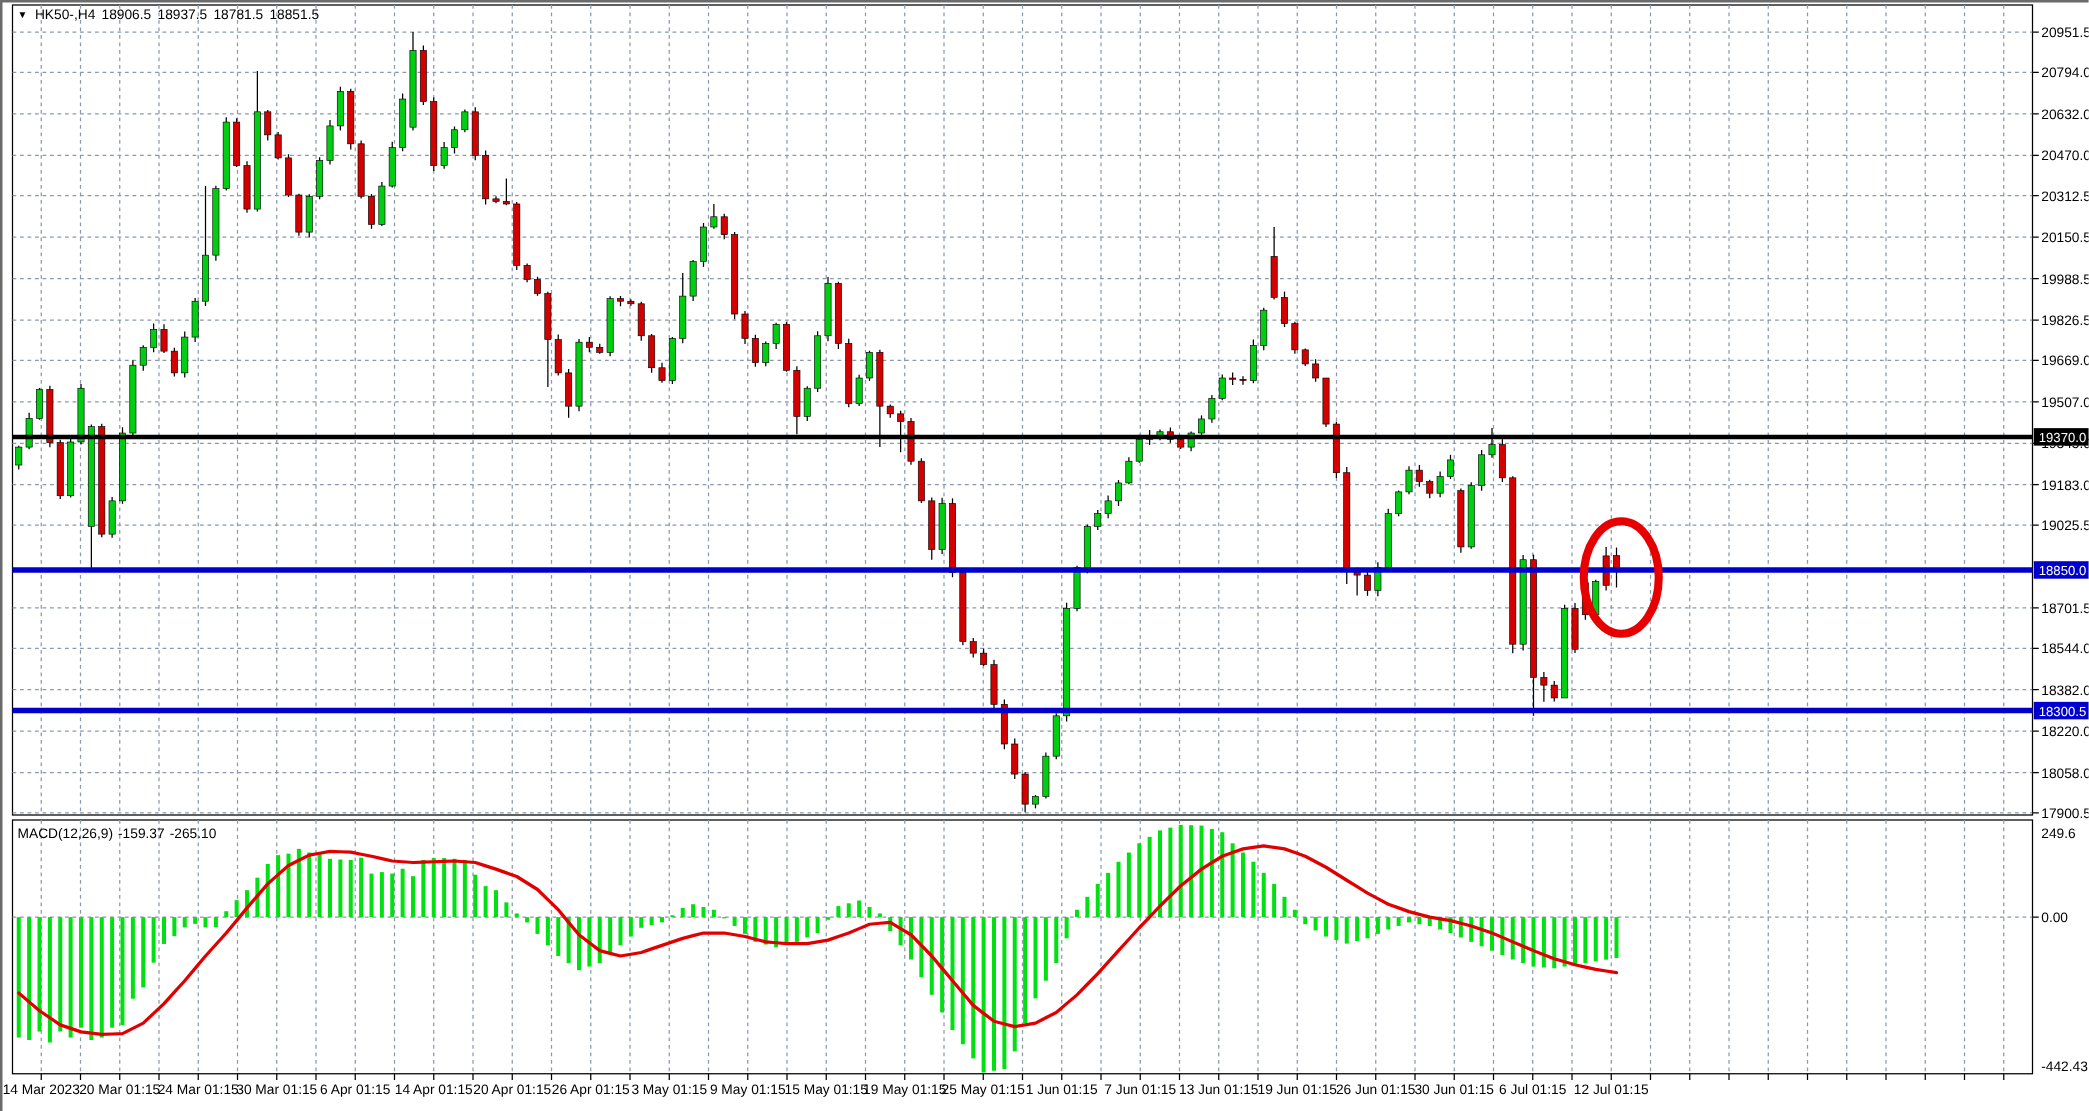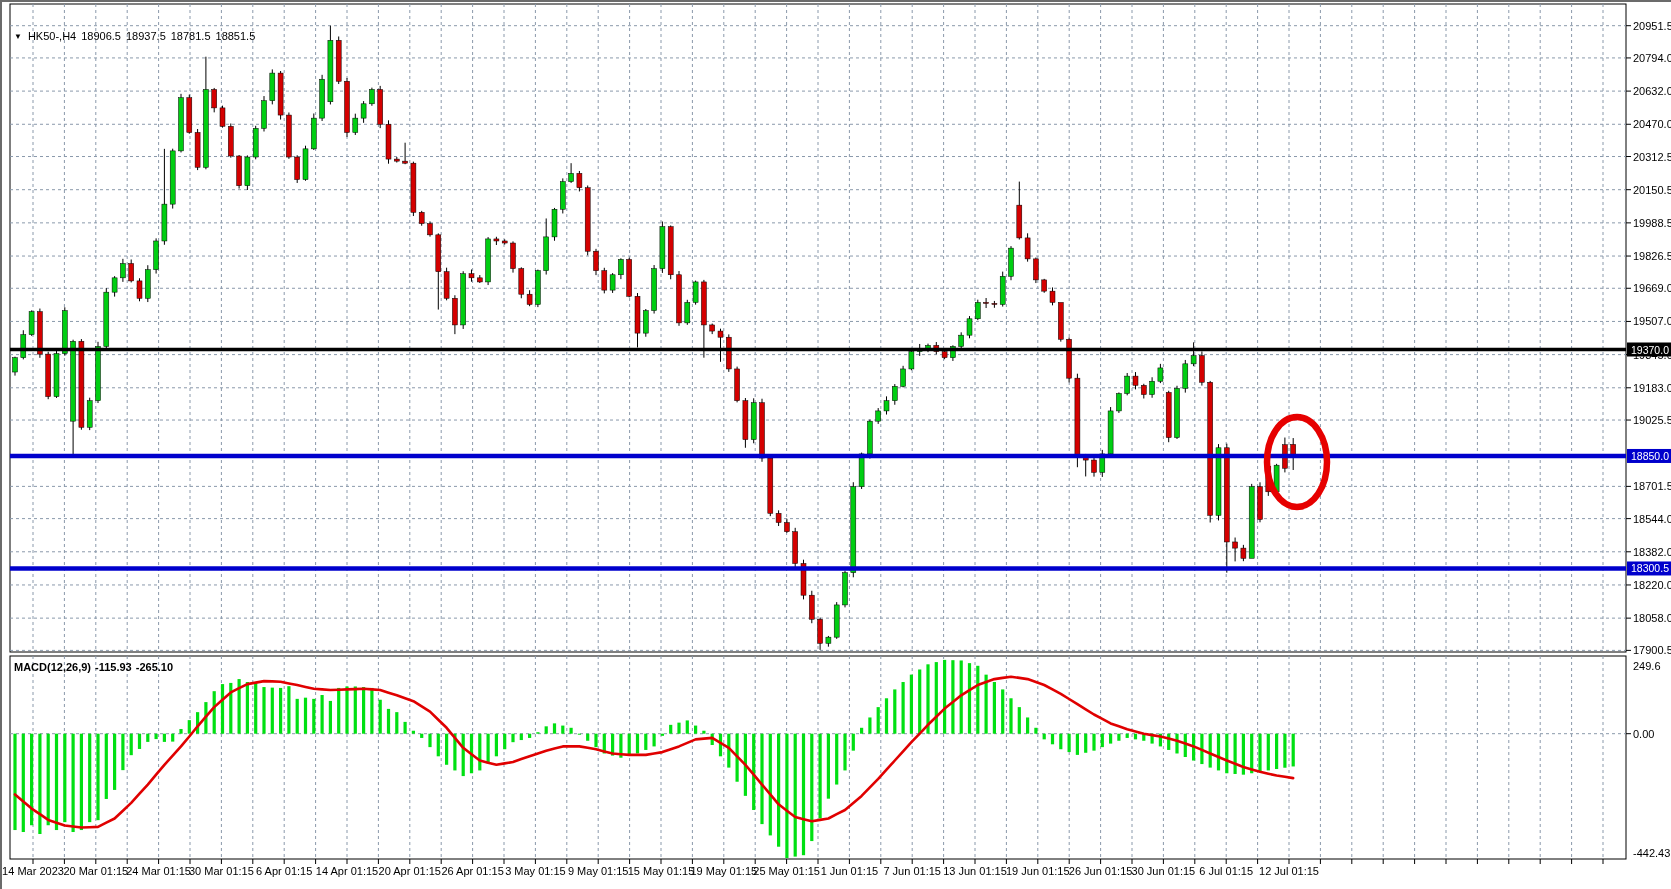--- a/index.html
+++ b/index.html
@@ -6,25 +6,25 @@
   #chart-root{
     position:relative;width:1671px;height:889px;background:#ffffff;
     font-family:"Liberation Sans",sans-serif;overflow:hidden;
     border-left:2px solid #6b6b6b;border-top:2px solid #6b6b6b;box-sizing:border-box;
   }
   #chart-svg{position:absolute;left:0;top:0;}
   .overlay-label{
     position:absolute;font-size:11px;color:#000;white-space:nowrap;
     font-family:"Liberation Sans",sans-serif;
   }
-  #symbol-label{left:12px;top:4px;margin-top:24px;}
+  #symbol-label{left:12px;top:4px;}
   #symbol-label .tri{font-size:8px;vertical-align:1px;cursor:pointer;margin-right:6px;}
   #symbol-label span{margin-right:5px;}
   #macd-label{left:12px;top:659px;}
-  #macd-label span{margin-right:4px;font-weight:bold;}
+  #macd-label span{margin-right:4px;}
 </style>
 </head>
 <body>
 
 <div id="chart-root">
   <svg id="chart-svg" width="1671" height="889">
       <rect x="8" y="2" width="1616" height="648" fill="#FFFFFF" stroke="#000" stroke-width="1"></rect>
       <rect x="8" y="654" width="1616" height="203" fill="#FFFFFF" stroke="#000" stroke-width="1"></rect>
       <line x1="31" y1="2" x2="31" y2="650" stroke="#8a99ab" stroke-width="1" stroke-dasharray="3 3"></line>
       <line x1="31" y1="654" x2="31" y2="857" stroke="#8a99ab" stroke-width="1" stroke-dasharray="3 3"></line>
@@ -738,15 +738,15 @@
       <rect x="1289.6000000000001" y="731.7" width="3.2" height="32.75370290000001" fill="#00E012"></rect>
       <polyline points="13,792.4 21.3,799.5 29.6,806.6 37.900000000000006,812.2 46.2,817.9 54.5,820.7 62.800000000000004,823.5 71.10000000000001,824.5 79.4,825.5 87.7,825.2 96,824.9 104.30000000000001,820.7 112.60000000000001,816.5 120.9,808.7 129.20000000000002,800.9 137.5,791.7 145.8,782.6 154.10000000000002,772.7 162.4,762.8 170.70000000000002,753.6 179,744.4 187.3,734.5 195.60000000000002,724.3 203.9,714.7 212.20000000000002,705.1 220.50000000000003,697.7 228.8,690.4 237.10000000000002,686.2 245.40000000000003,682.1 253.70000000000002,680.6 262,679.1 270.3,679.4 278.6,679.7 286.90000000000003,681.4 295.20000000000005,683.0 303.5,684.9 311.8,686.8 320.1,687.4 328.40000000000003,688.0 336.70000000000005,687.7 345,687.4 353.3,687.1 361.6,686.8 369.90000000000003,687.4 378.20000000000005,688.0 386.50000000000006,690.7 394.8,693.3 403.1,696.3 411.40000000000003,699.2 419.70000000000005,704.4 428.00000000000006,709.6 436.3,717.7 444.6,725.8 452.90000000000003,735.9 461.20000000000005,745.8 469.50000000000006,752.2 477.80000000000007,758.5 486.1,760.7 494.40000000000003,762.8 502.70000000000005,761.4 511.00000000000006,760.0 519.3000000000001,757.1 527.6,754.3 535.9000000000001,751.5 544.2,748.7 552.5,746.5 560.8000000000001,744.4 569.1,744.4 577.4000000000001,744.4 585.7,745.8 594,747.2 602.3000000000001,749.4 610.6,751.5 618.9000000000001,752.2 627.2,752.9 635.5,752.9 643.8000000000001,752.9 652.1,751.5 660.4000000000001,750.1 668.7,747.2 677,744.4 685.3000000000001,740.9 693.6,737.4 701.9000000000001,736.6 710.2,735.9 718.5000000000001,740.9 726.8000000000001,745.8 735.1,754.3 743.4000000000001,762.8 751.7,772.7 760.0000000000001,782.6 768.3000000000001,792.4 776.6,802.3 784.9000000000001,808.7 793.2,815.0 801.5000000000001,817.2 809.8000000000001,819.3 818.1,817.9 826.4000000000001,816.5 834.7,812.2 843.0000000000001,808.0 851.3000000000001,800.9 859.6,793.9 867.9000000000001,785.4 876.2,776.9 884.5000000000001,767.7 892.8000000000001,758.5 901.1,749.4 909.4000000000001,740.2 917.7,731.7 926.0000000000001,722.8 934.3000000000001,714.7 942.6000000000001,706.6 950.9000000000001,700.0 959.2,693.3 967.5000000000001,688.1 975.8000000000001,683.0 984.1000000000001,680.0 992.4000000000001,677.1 1000.7,675.9 1009.0000000000001,674.7 1017.3000000000001,675.9 1025.6000000000001,677.1 1033.9,680.0 1042.2,683.0 1050.5,687.4 1058.8000000000002,691.8 1067.1000000000001,697.0 1075.4,702.2 1083.7,707.3 1092,712.5 1100.3000000000002,716.9 1108.6000000000001,721.4 1116.9,724.3 1125.2,727.3 1133.5,729.5 1141.8000000000002,731.7 1150.1000000000001,733.1 1158.4,734.5 1166.7,736.6 1175,738.8 1183.3000000000002,741.6 1191.6000000000001,744.4 1199.9,747.9 1208.2,751.5 1216.5,755.0 1224.8000000000002,758.5 1233.1000000000001,761.8 1241.4,765.0 1249.7,767.4 1258,769.8 1266.3000000000002,771.7 1274.6000000000001,773.5 1282.9,774.8 1291.2,776.1" fill="none" stroke="#E00000" stroke-width="2.6" stroke-linejoin="round" stroke-linecap="round"></polyline>
       <ellipse cx="1295" cy="460" rx="30" ry="45" fill="none" stroke="#E60000" stroke-width="6.5"></ellipse>
     </svg>
 
   <div id="symbol-label" class="overlay-label">
     <span class="tri">▼</span><span>HK50-,H4</span><span>18906.5</span><span>18937.5</span><span>18781.5</span><span>18851.5</span>
   </div>
 
   <div id="macd-label" class="overlay-label">
-    <span>MACD(12,26,9)</span><span>-115.93</span><span>-265.10</span>
+    <span>MACD(12,26,9)</span><span>-159.37</span><span>-265.10</span>
   </div>
 </div>
 
 </body></html>

